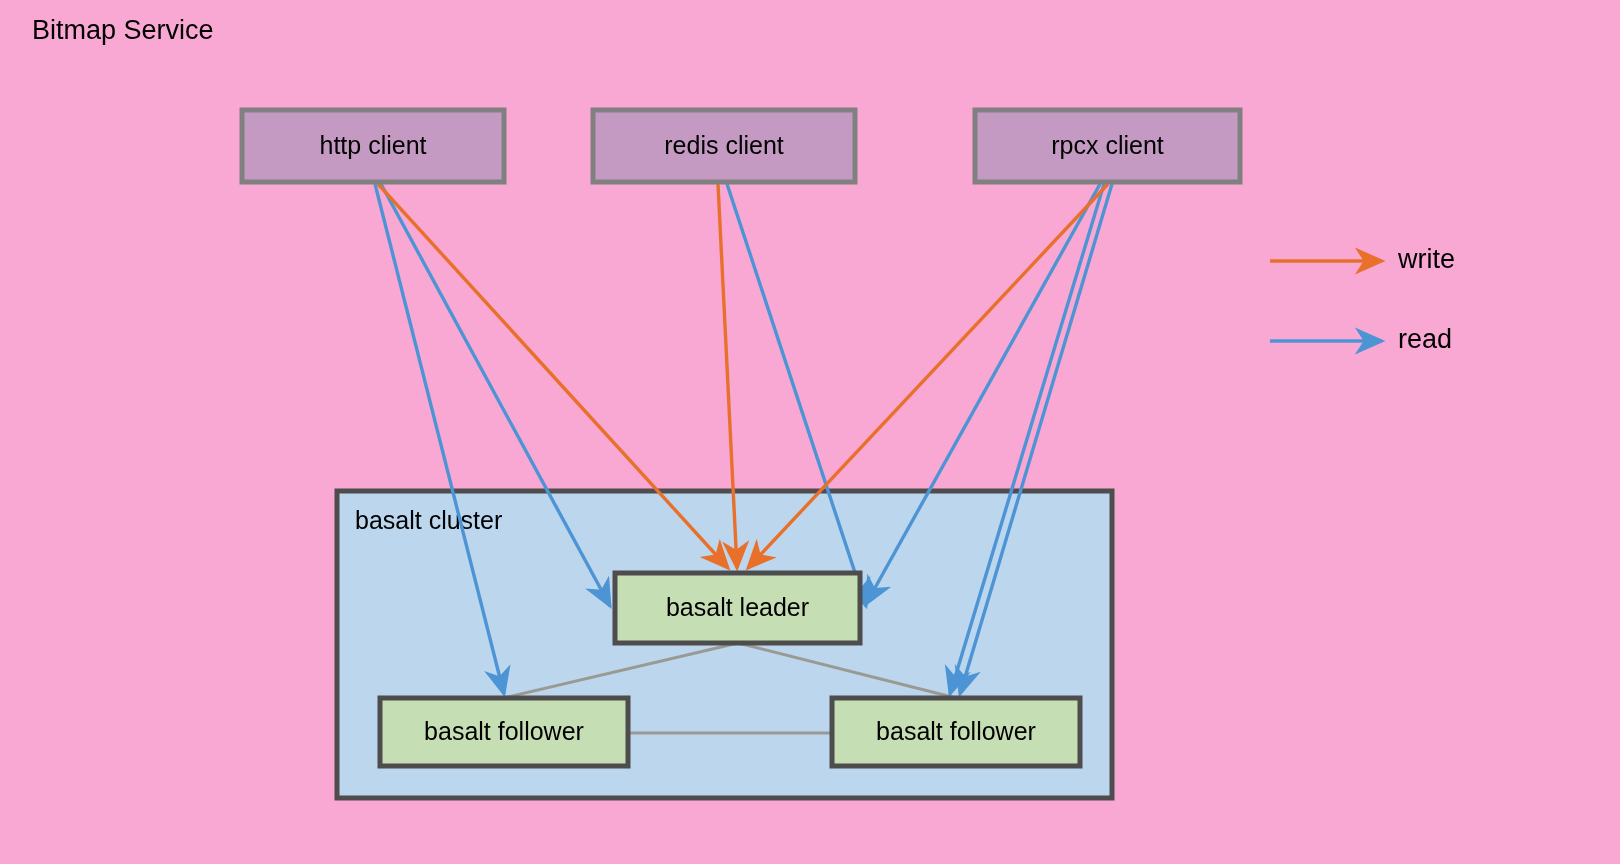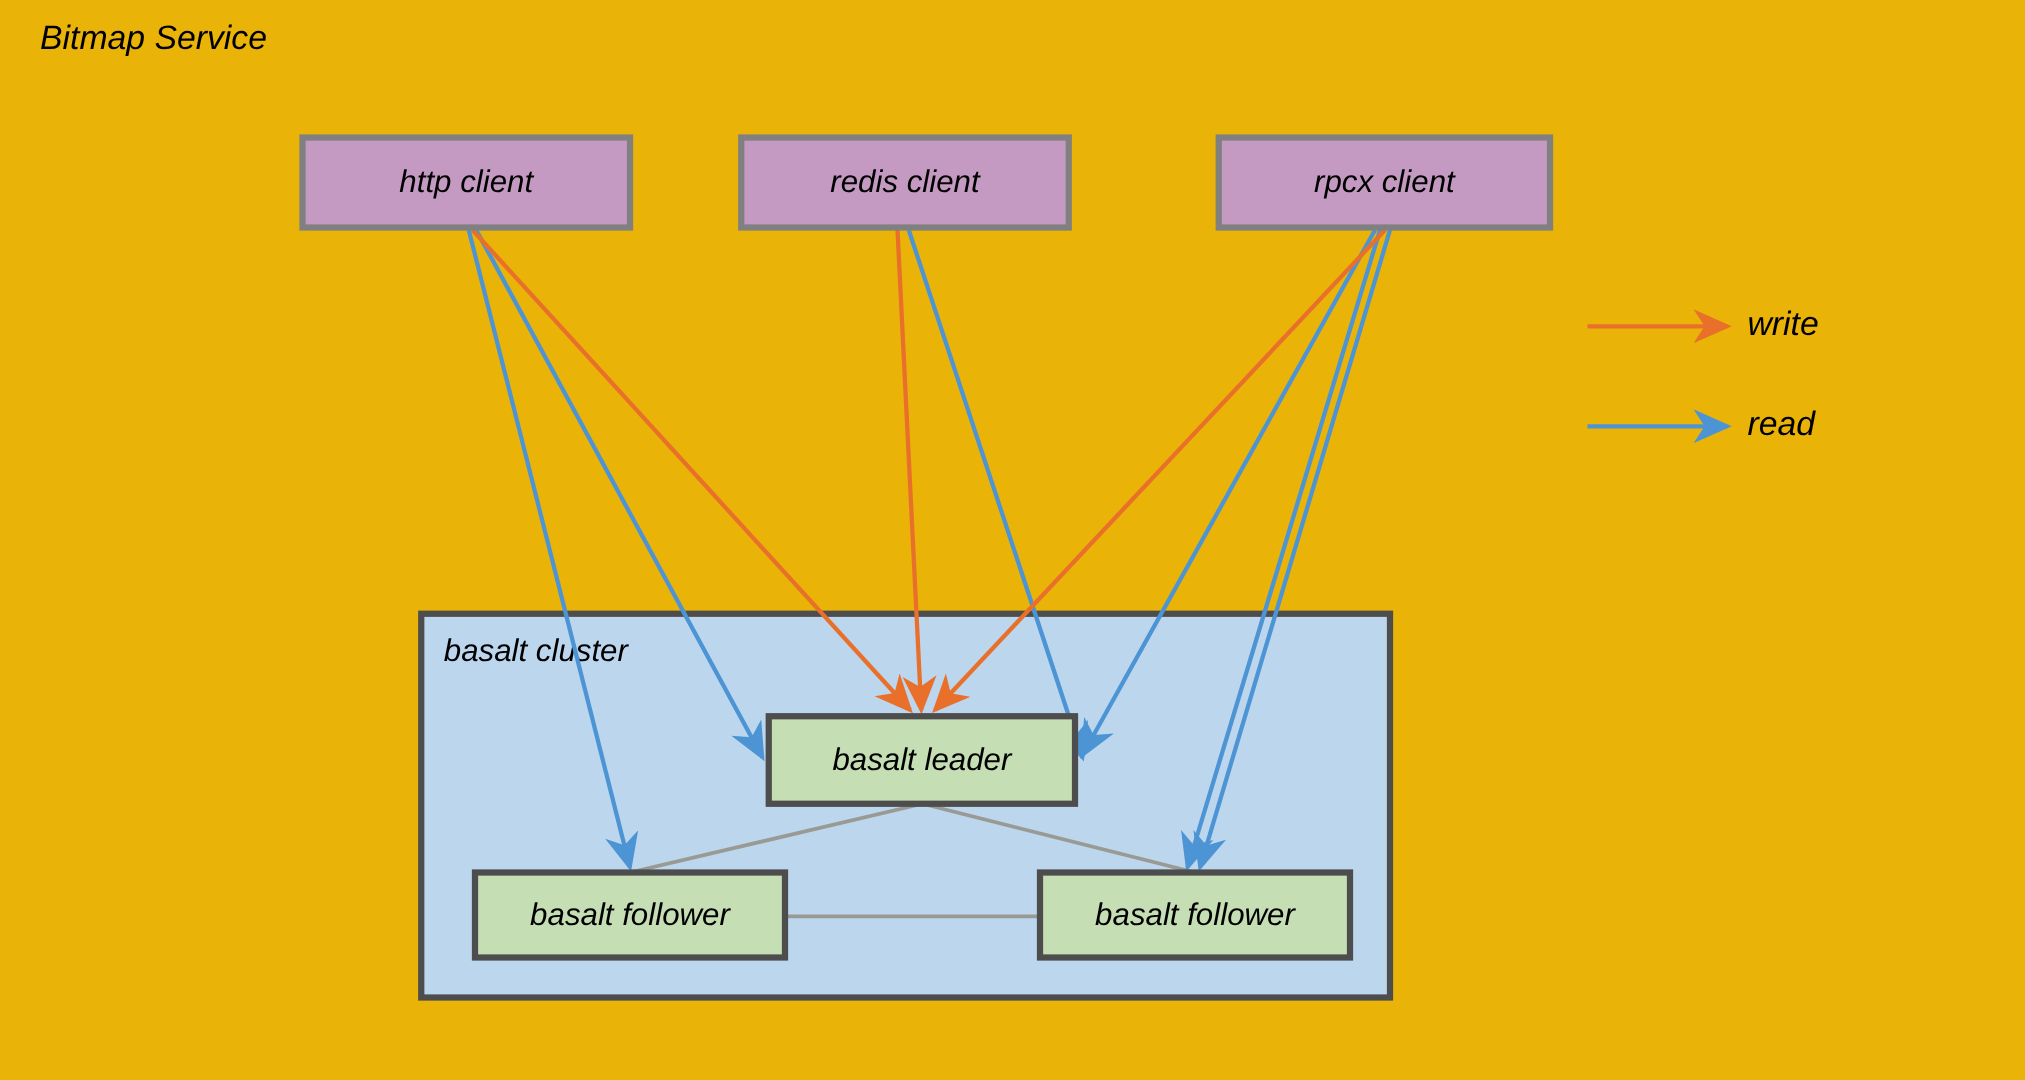--- a/index.html
+++ b/index.html
@@ -52,21 +52,21 @@
     font-family: "Liberation Sans", sans-serif;
     font-size: 27px;
     fill: #000000;
     text-anchor: start;
     dominant-baseline: middle;
   }
 </style>
 </head>
 <body style="background: rgb(255, 255, 255);">
 
-<div id="canvas" style="background: #eab308; font-style: italic;">
+<div id="canvas" style="background: #f9a8d4;">
   <svg id="diagram-svg" viewBox="0 0 1620 864">
     <defs>
       <marker id="arrow-write" markerWidth="10" markerHeight="10" refX="8" refY="4" orient="auto" markerUnits="strokeWidth">
         <path d="M0,0 L9,4 L0,8 L2.6,4 Z" fill="#e8702a"></path>
       </marker>
       <marker id="arrow-read" markerWidth="10" markerHeight="10" refX="8" refY="4" orient="auto" markerUnits="strokeWidth">
         <path d="M0,0 L9,4 L0,8 L2.6,4 Z" fill="#4d94d4"></path>
       </marker>
     </defs>
 

